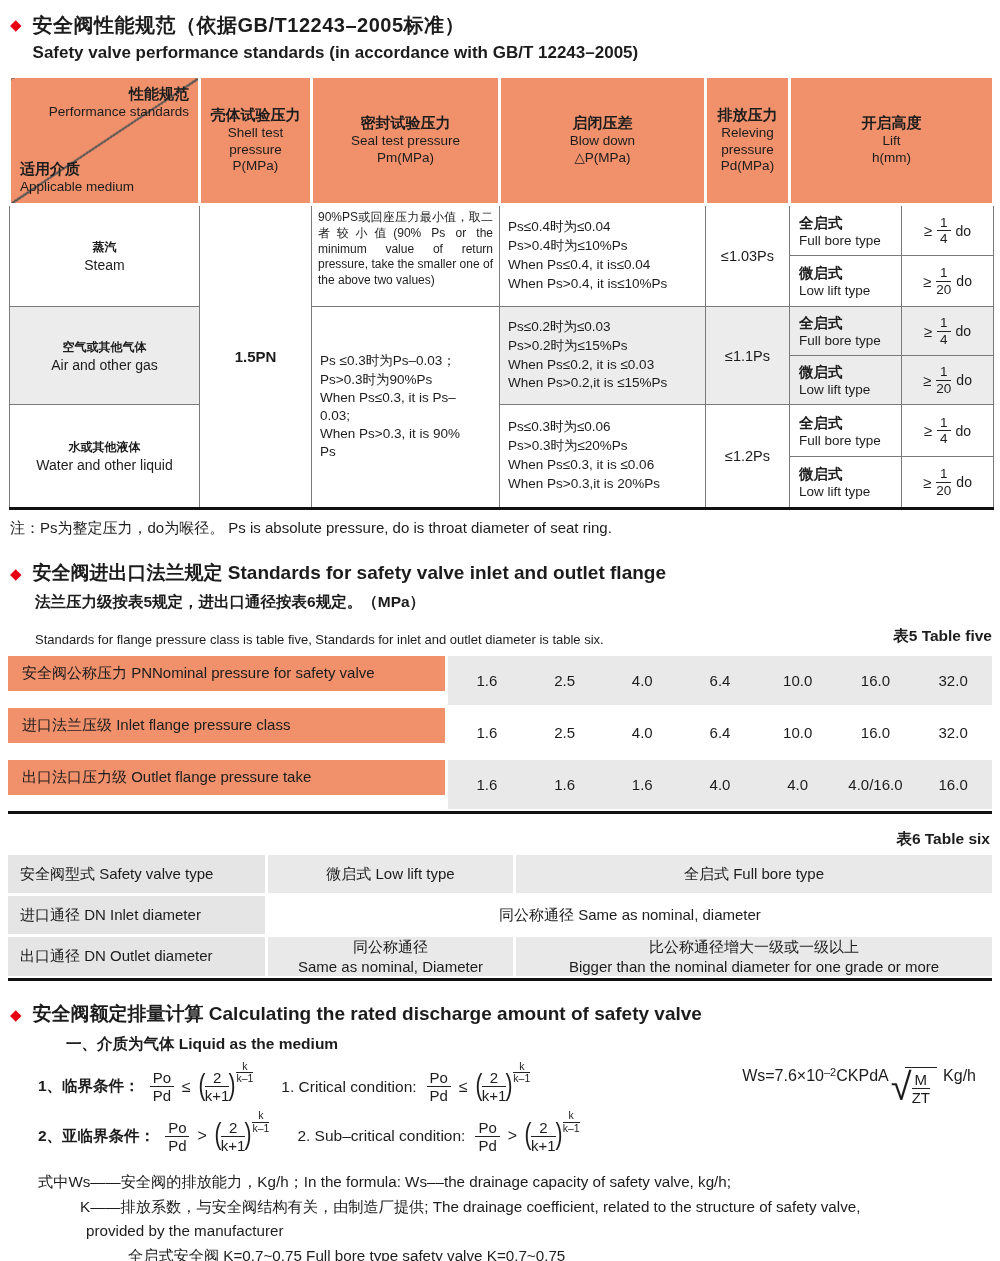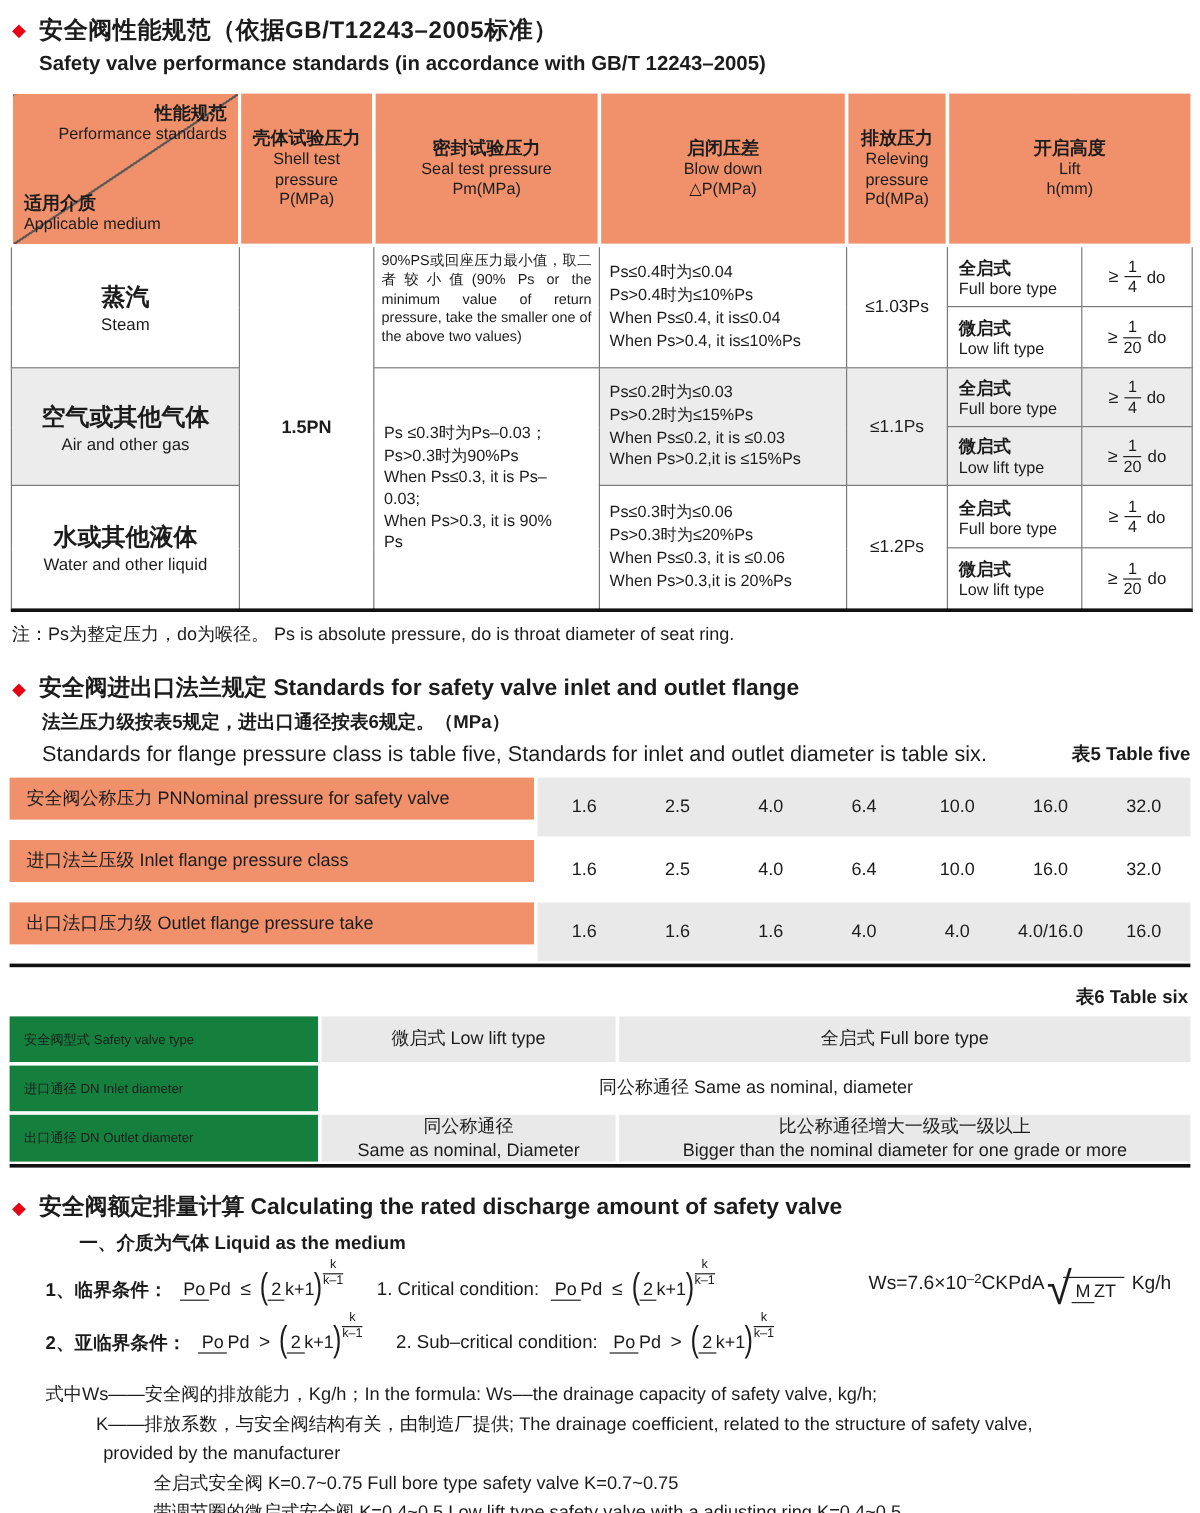--- a/index.html
+++ b/index.html
@@ -28,21 +28,21 @@
   tr.hdr { height: 128px; }
   tr.sub1 { height: 51px; }
   tr.sub2 { height: 49px; }
   tr.sub3 { height: 52px; }
   th.corner { position: relative; text-align: left;
     background-image: linear-gradient(to bottom right, transparent calc(50% - 1px), #555 calc(50% - 1px), #555 calc(50% + 1px), transparent calc(50% + 1px));
   }
   .c-top { position: absolute; top: 7px; right: 9px; text-align: right; }
   .c-bot { position: absolute; bottom: 7px; left: 9px; text-align: left; }
   td.med { text-align: center; }
-  .mz { font-size: 20px; font-weight: 700; }
+  .mz { font-size: 12px; font-weight: 700; }
   .me { font-size: 14px; margin-top: 1px; }
   td.shell { text-align: center; font-size: 15px; font-weight: 700; }
   td.seal-st { font-size: 12px; text-align: justify; padding: 4px 6px; line-height: 1.32; vertical-align: top; }
   td.seal-aw { font-size: 13.5px; padding: 4px 8px; white-space: pre-line; line-height: 1.35; }
   td.blow { font-size: 13.5px; padding: 4px 8px; white-space: pre-line; line-height: 1.4; }
   td.rel { text-align: center; font-size: 14.5px; }
   td.ltype { padding-left: 9px; }
   .lz { font-size: 14.5px; font-weight: 700; }
   .le { font-size: 13.5px; }
   td.lval { text-align: center; font-size: 14px; }
@@ -50,41 +50,41 @@
   .ge { margin-right: 5px; font-size: 15px; }
   .vfrac { display: inline-flex; flex-direction: column; text-align: center; line-height: 1.12; font-size: 13.5px; }
   .vnum { border-bottom: 1.3px solid #222; padding: 0 3px; }
   .do { margin-left: 5px; }
   .note { font-size: 15px; margin: 9px 0 0 2px; }
 
   
   .s2-wrap { margin-top: 22px; }
   .para { margin-left: 27px; display: flex; justify-content: space-between; align-items: flex-end; }
   .pz { font-size: 15.5px; font-weight: 600; }
-  .pe { font-size: 18px; margin-top: 5px; }
+  .pe { font-size: 13px; margin-top: 19px; }
   .tcap { font-size: 15.5px; font-weight: 600; }
   .t5 { margin-top: 9px; display: grid; grid-template-columns: 437px 1fr; gap: 3px; border-bottom: 3px solid #111; padding-bottom: 2px; }
   .t5 .lbl { background: #f0916c; font-size: 15px; padding-left: 14px; display: flex; align-items: center; height: 35px; }
   .t5 .strip { display: grid; grid-template-columns: repeat(7, 1fr); align-items: center; text-align: center; font-size: 15px; height: 49px; }
   .bg-g { background: #e9e9e9; }
   .bg-w { background: #fff; }
   .t6cap { text-align: right; margin: 15px 2px 5px 0; font-size: 15.5px; font-weight: 600; }
   .t6 { display: grid; grid-template-columns: 257px 245px 1fr; gap: 3px; border-bottom: 3px solid #111; padding-bottom: 2px; }
-  .t6 .lbl { background: #15803d; font-size: 11px; display: flex; align-items: center; padding-left: 12px; min-height: 38px; }
+  .t6 .lbl { background: #e5e5e5; font-size: 15px; display: flex; align-items: center; padding-left: 12px; min-height: 38px; }
   .t6 .c { display: flex; align-items: center; justify-content: center; text-align: center; font-size: 15px; min-height: 38px; white-space: pre-line; line-height: 1.3; }
   .span2 { grid-column: 2 / 4; }
 
   
   .s3-wrap { margin-top: 20px; }
   .sub { margin: 7px 0 2px 58px; font-size: 15.5px; font-weight: 600; }
   .frow { display: flex; align-items: center; margin: 12px 0 0 30px; font-size: 15.5px; }
   .flabel { margin-right: 10px; font-weight: 600; }
   .flabel-en { margin: 0 10px 0 28px; font-weight: 400; }
   .fml { display: inline-flex; align-items: center; }
-  .frac { display: inline-flex; flex-direction: row; text-align: center; line-height: 1.15; font-size: 15px; }
+  .frac { display: inline-flex; flex-direction: column; text-align: center; line-height: 1.15; font-size: 15px; }
   .frac .fn { border-bottom: 1.3px solid #222; padding: 0 3px; }
   .op { margin: 0 8px; font-size: 16px; }
   .par { font-size: 30px; font-weight: 300; transform: scaleX(.7); line-height: .9; margin: 0 -2px; padding-bottom: 5px; display: inline-block; }
   .exp { display: inline-flex; flex-direction: column; text-align: center; font-size: 10.5px; line-height: 1.1; position: relative; top: -14px; margin-left: 1px; }
   .exp .fn { border-bottom: 1px solid #222; padding: 0 2px; }
   .ws { margin-left: auto; margin-right: 16px; display: inline-flex; font-size: 16px; }
   .ws sup { font-size: 11px; position: relative; top: -1px; }
   .sqrt { display: inline-flex; align-items: center; margin-left: 2px; }
   .rad { font-size: 38px; font-weight: 200; line-height: .75; }
   .radicand { border-top: 1.6px solid #222; padding: 3px 7px 0; margin-left: -7px; }

